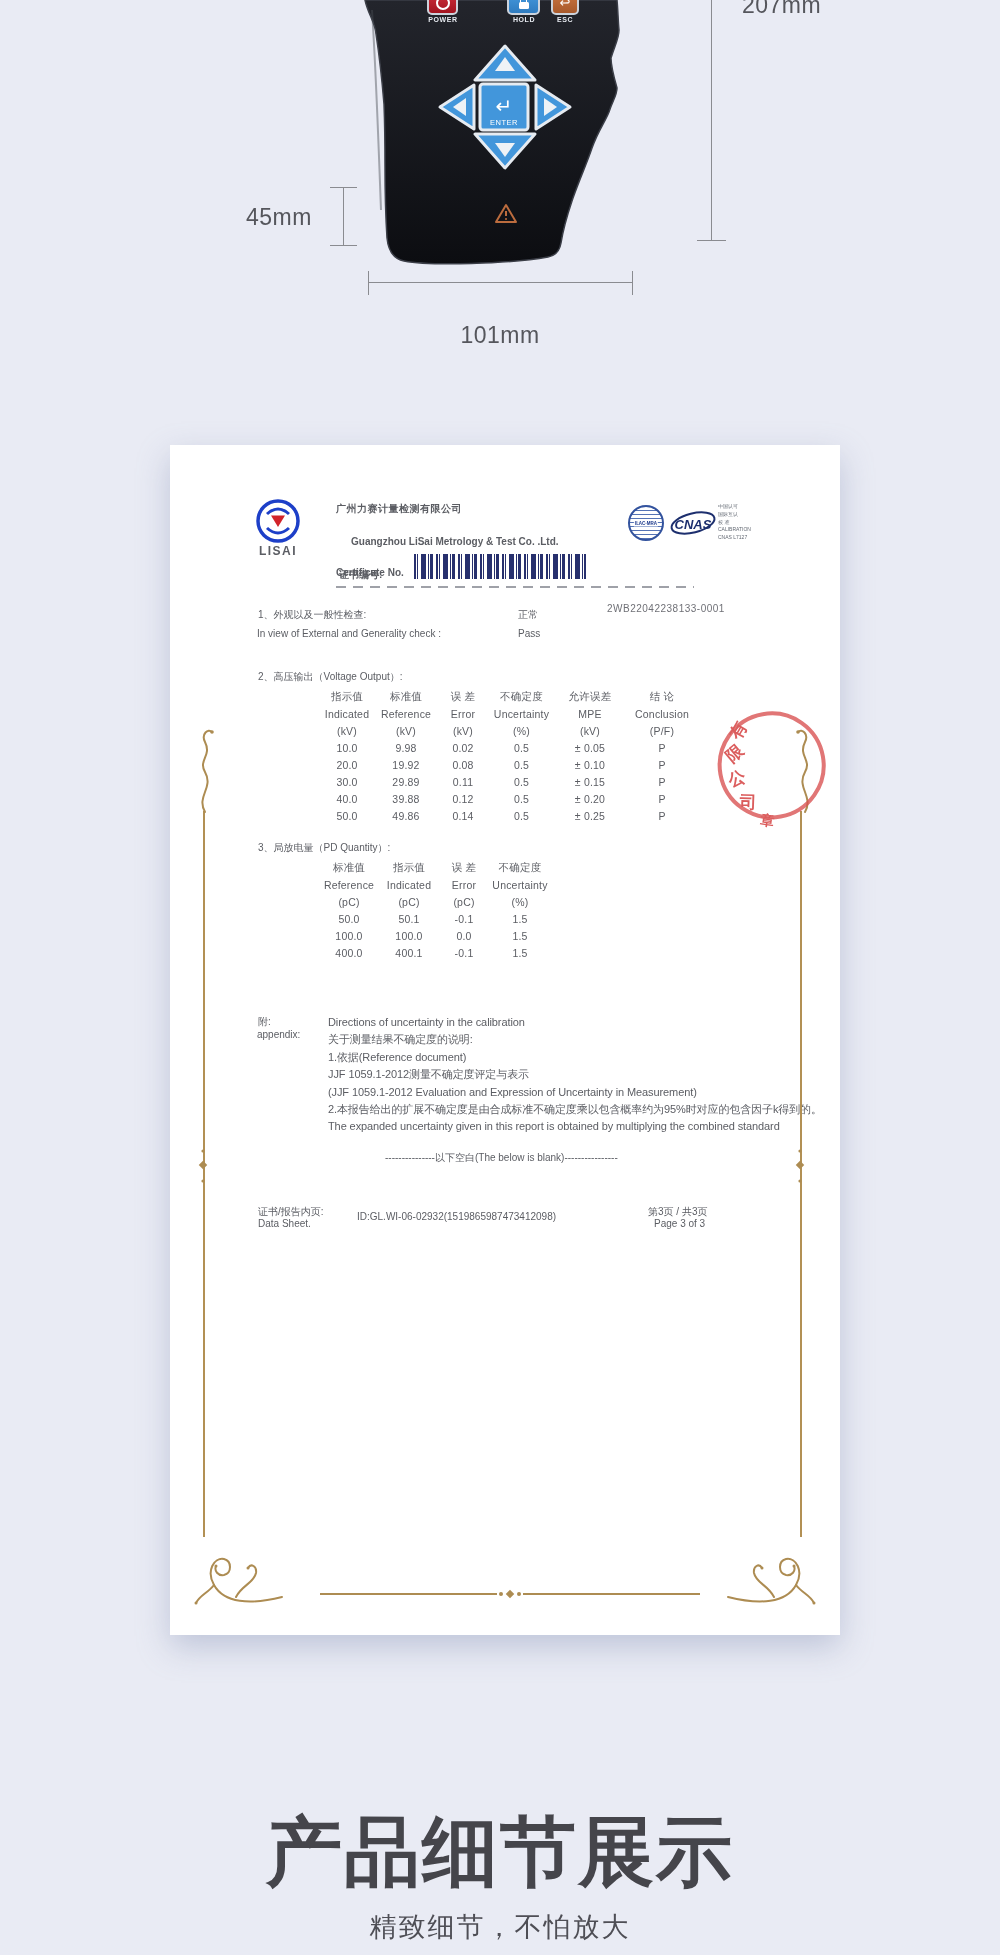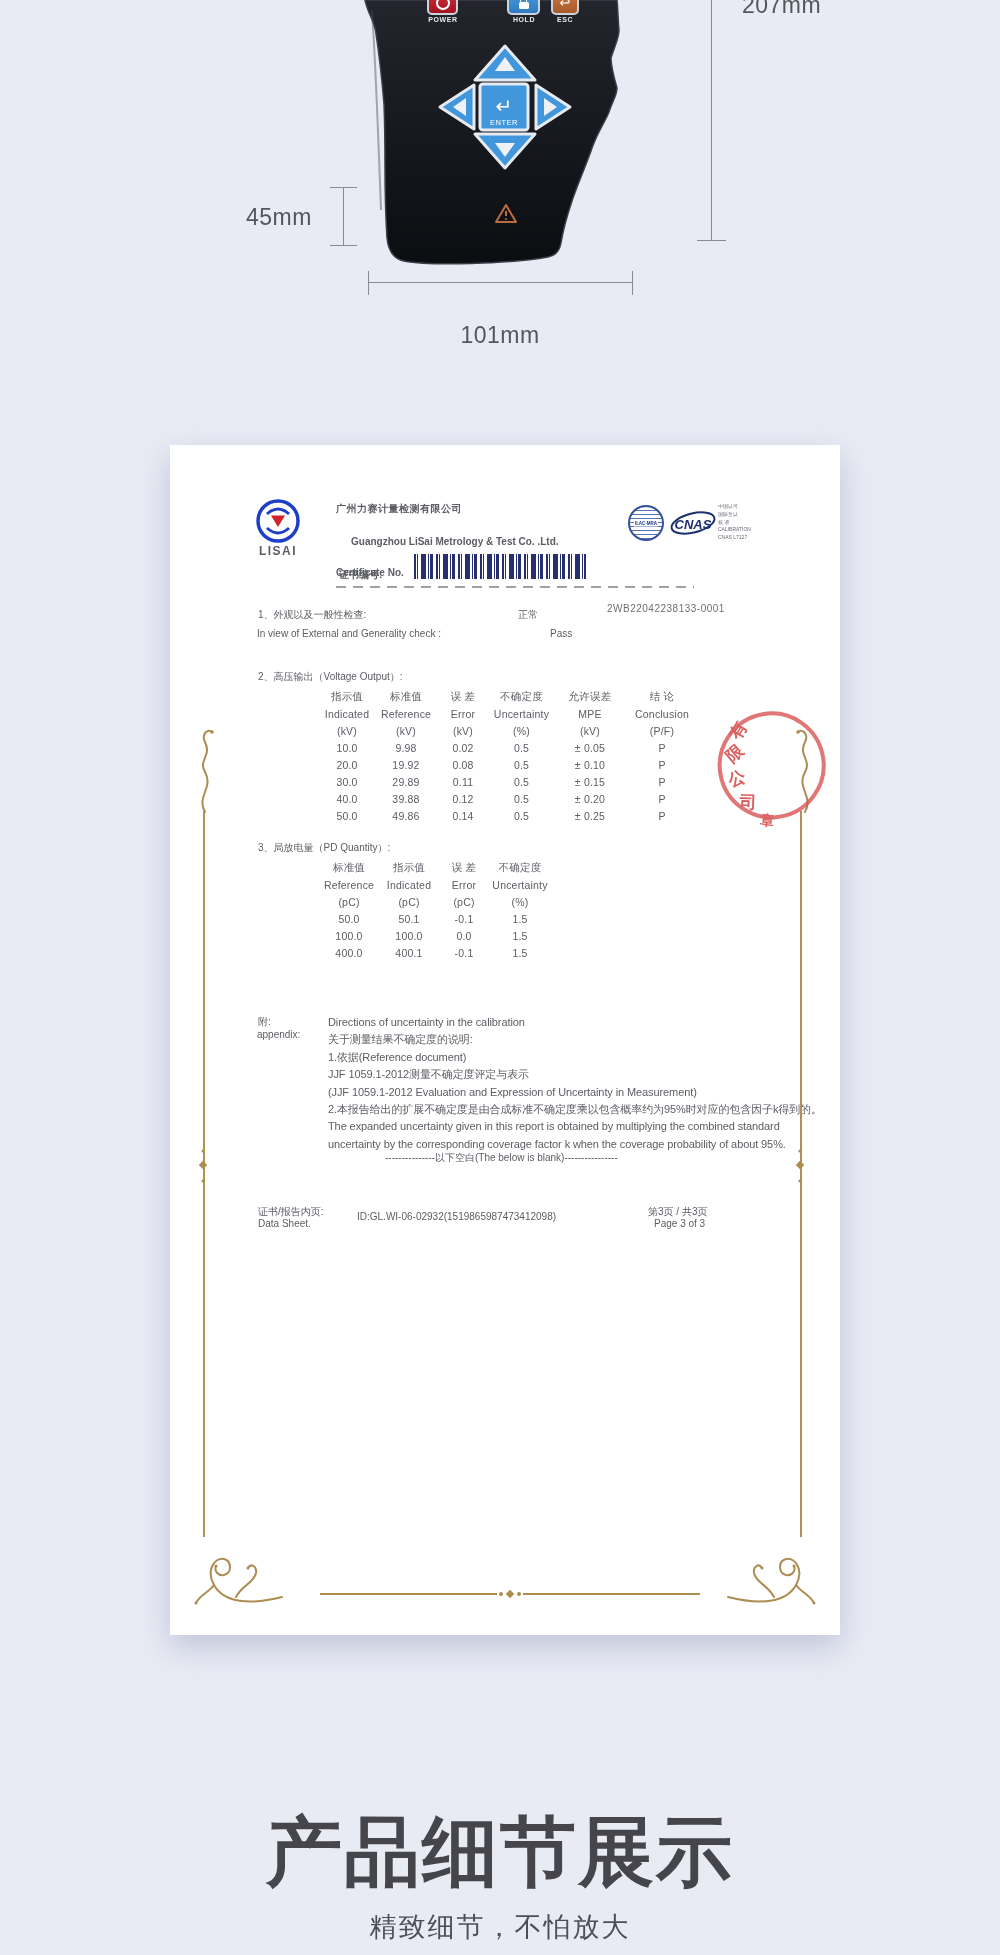--- a/index.html
+++ b/index.html
@@ -170,21 +170,21 @@
       <span>校 准</span>
       <span>CALIBRATION</span>
       <span>CNAS L7127</span>
     </div>
 
     <div class="dashed"></div>
 
     <div class="t" style="left:88px;top:163px;">1、外观以及一般性检查:</div>
     <div class="t" style="left:348px;top:163px;">正常</div>
     <div class="t" style="left:87px;top:183px;">In view of External and Generality check :</div>
-    <div class="t" style="left:348px;top:183px;margin-left:32px;">Pass</div>
+    <div class="t" style="left:348px;top:183px;">Pass</div>
 
     <div class="t" style="left:88px;top:225px;">2、高压输出（Voltage Output）:</div>
     <div class="vtable">
         <div class="trow">
           <span class="tcell">指示值</span>
           <span class="tcell">标准值</span>
           <span class="tcell">误 差</span>
           <span class="tcell">不确定度</span>
           <span class="tcell">允许误差</span>
           <span class="tcell">结  论</span>
@@ -290,21 +290,20 @@
     <div class="t" style="left:88px;top:570px;">附:</div>
     <div class="t" style="left:87px;top:584px;">appendix:</div>
     <div class="app-lines">
       <div>Directions of uncertainty in the calibration</div>
       <div>关于测量结果不确定度的说明:</div>
       <div>1.依据(Reference document)</div>
       <div>JJF 1059.1-2012测量不确定度评定与表示</div>
       <div>(JJF 1059.1-2012 Evaluation and Expression of Uncertainty in Measurement)</div>
       <div>2.本报告给出的扩展不确定度是由合成标准不确定度乘以包含概率约为95%时对应的包含因子k得到的。</div>
       <div>The expanded uncertainty given in this report is obtained by multiplying the combined standard</div>
-      <div>uncertainty by the corresponding coverage factor k when the coverage probability of about 95%.</div>
     </div>
     <div class="t" style="left:215px;top:706px;">---------------以下空白(The below is blank)----------------</div>
 
     <div class="t" style="left:88px;top:760px;">证书/报告内页:</div>
     <div class="t" style="left:88px;top:773px;">Data Sheet.</div>
     <div class="t" style="left:187px;top:766px;">ID:GL.WI-06-02932(1519865987473412098)</div>
     <div class="t" style="left:478px;top:760px;">第3页 / 共3页</div>
     <div class="t" style="left:484px;top:773px;">Page 3 of 3</div>
 
     <div class="goldline" style="left:33px;top:366px;height:726px;"></div>

